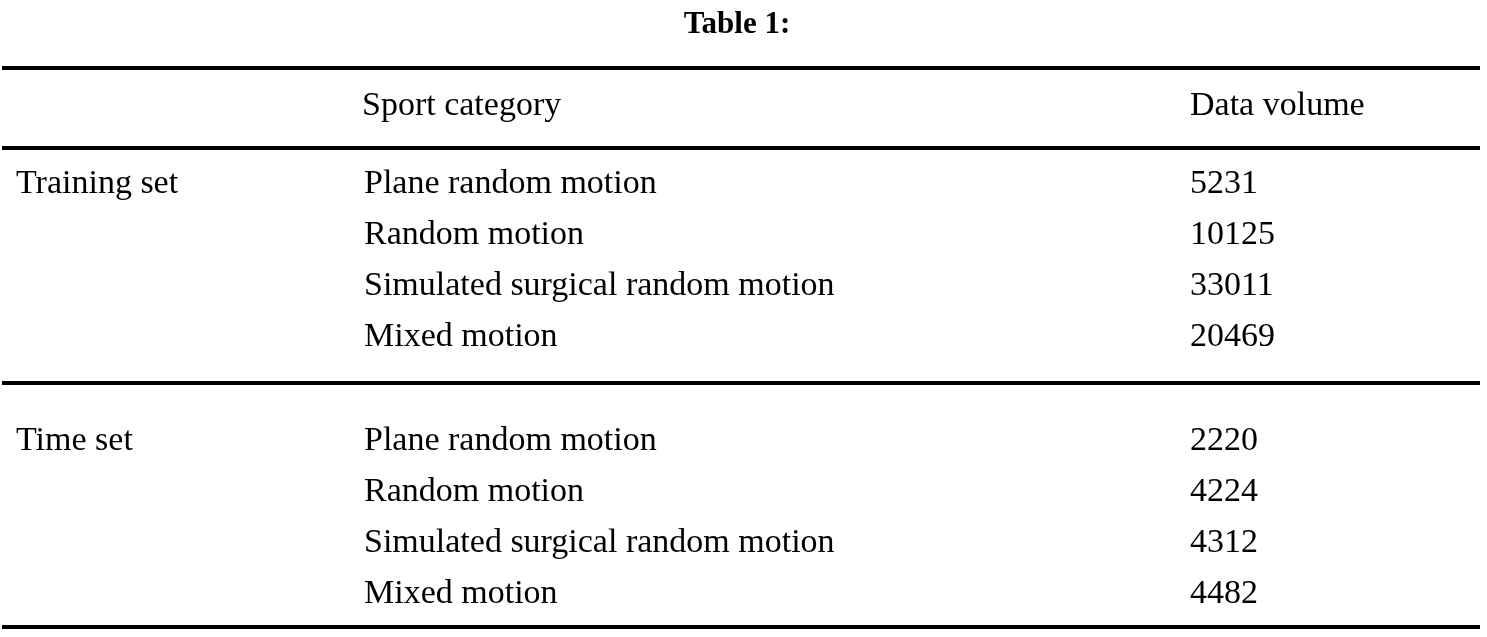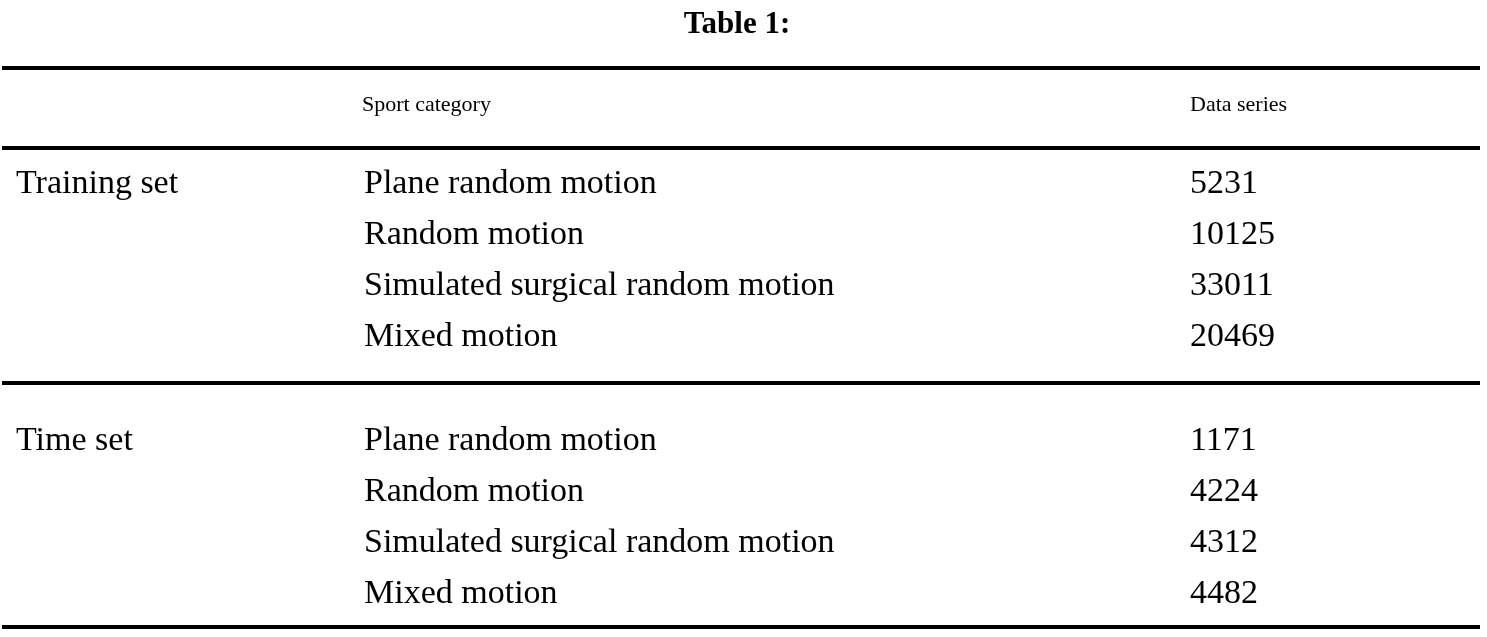--- a/index.html
+++ b/index.html
@@ -90,21 +90,21 @@
   .cell-sport  { padding-left: 2px; }
   .cell-volume { padding-left: 0px; }
 
   .body-row td { height: 51px; }
 
   .sec-first td { padding-top: 14px; }
 
   .spacer-mid td { height: 39px; padding: 0; }
 
   .hdr {
-    font-size: 22px;
+    font-size: 34px;
     margin-left: 24px;
   }
 </style>
 </head>
 <body>
 
 <div class="table-figure">
 
   <div class="caption">
     <span class="caption-label">Table 1:</span><span class="caption-gap"></span>
@@ -124,21 +124,21 @@
     <tbody>
       <tr class="head-spacer-row">
         <td class="head-spacer"></td>
         <td class="head-spacer"></td>
         <td class="head-spacer"></td>
       </tr>
 
       <tr class="head-row">
         <td class="cell cell-group hdr"></td>
         <td class="cell cell-sport hdr">Sport category</td>
-        <td class="cell cell-volume hdr">Data series</td>
+        <td class="cell cell-volume hdr">Data volume</td>
       </tr>
 
       <tr class="body-row sec-first">
         <td class="cell cell-group">Training set</td>
         <td class="cell cell-sport">Plane random motion</td>
         <td class="cell cell-volume">5231</td>
       </tr>
       <tr class="body-row">
         <td class="cell cell-group"></td>
         <td class="cell cell-sport">Random motion</td>
@@ -157,21 +157,21 @@
 
       <tr class="spacer-mid">
         <td></td>
         <td></td>
         <td></td>
       </tr>
 
       <tr class="body-row sec-first">
         <td class="cell cell-group">Time set</td>
         <td class="cell cell-sport">Plane random motion</td>
-        <td class="cell cell-volume">1171</td>
+        <td class="cell cell-volume">2220</td>
       </tr>
       <tr class="body-row">
         <td class="cell cell-group"></td>
         <td class="cell cell-sport">Random motion</td>
         <td class="cell cell-volume">4224</td>
       </tr>
       <tr class="body-row">
         <td class="cell cell-group"></td>
         <td class="cell cell-sport">Simulated surgical random motion</td>
         <td class="cell cell-volume">4312</td>

